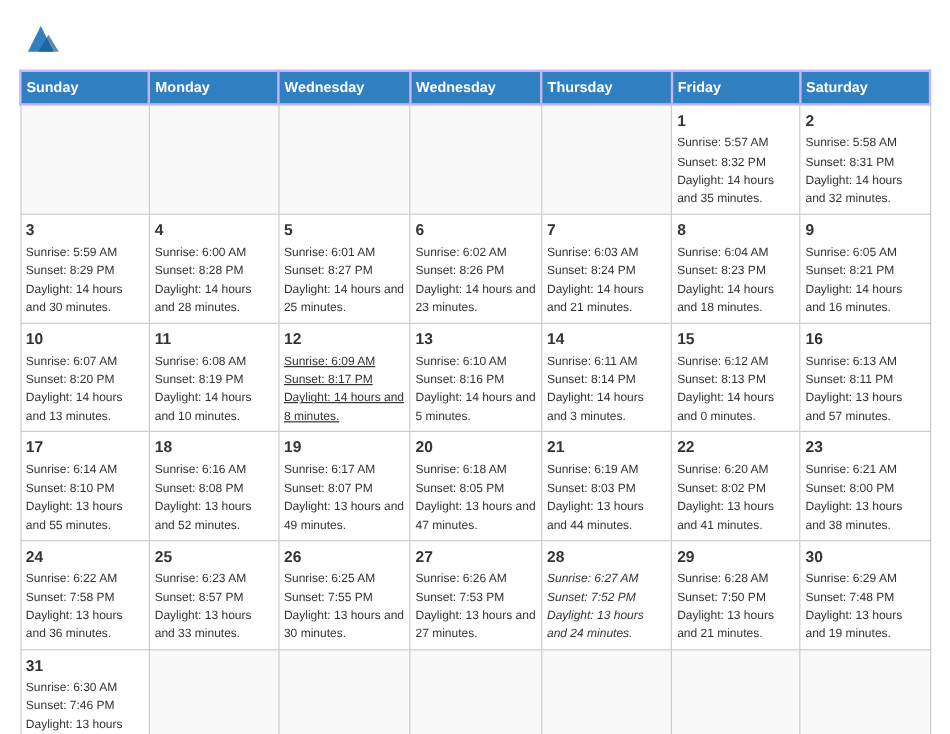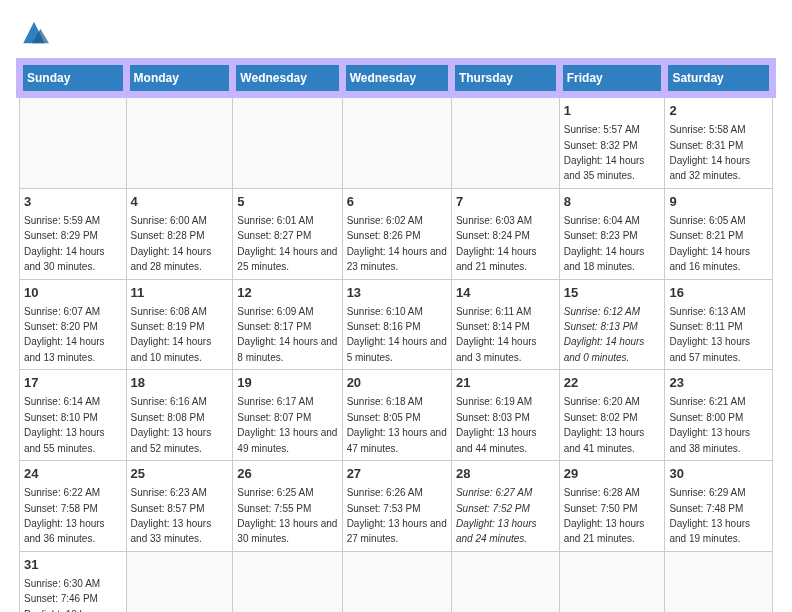--- a/index.html
+++ b/index.html
@@ -42,21 +42,21 @@
       border-collapse: collapse;
       font-size: 11px;
     }
     thead tr th {
       background-color: #2f7fc1;
       color: #fff;
       padding: 6px 4px;
       text-align: left;
       font-size: 12px;
       font-weight: bold;
-      border: 7px solid #c4b5fd;
+      border: 2px solid #c4b5fd;
     }
     tbody tr td {
       border: 1px solid #ccc;
       vertical-align: top;
       padding: 4px;
       height: 80px;
       width: 113px;
       color: #333;
       line-height: 1.4;
     }
@@ -145,30 +145,30 @@
 Sunset: 8:21 PM
 Daylight: 14 hours and 16 minutes.</span></td>
       </tr>
       <tr>
         <td><span class="day-number">10</span><span class="day-info" style="white-space: pre-line;">Sunrise: 6:07 AM
 Sunset: 8:20 PM
 Daylight: 14 hours and 13 minutes.</span></td>
         <td><span class="day-number">11</span><span class="day-info" style="white-space: pre-line;">Sunrise: 6:08 AM
 Sunset: 8:19 PM
 Daylight: 14 hours and 10 minutes.</span></td>
-        <td><span class="day-number">12</span><span class="day-info" style="white-space: pre-line;">Sunrise: 6:09 AM
+        <td><span class="day-number">12</span><span class="day-info" style="white-space: pre-line; text-decoration: underline;">Sunrise: 6:09 AM
 Sunset: 8:17 PM
 Daylight: 14 hours and 8 minutes.</span></td>
         <td><span class="day-number">13</span><span class="day-info" style="white-space: pre-line;">Sunrise: 6:10 AM
 Sunset: 8:16 PM
 Daylight: 14 hours and 5 minutes.</span></td>
         <td><span class="day-number">14</span><span class="day-info" style="white-space: pre-line;">Sunrise: 6:11 AM
 Sunset: 8:14 PM
 Daylight: 14 hours and 3 minutes.</span></td>
-        <td><span class="day-number">15</span><span class="day-info" style="white-space: pre-line; font-style: italic;">Sunrise: 6:12 AM
+        <td><span class="day-number">15</span><span class="day-info" style="white-space: pre-line;">Sunrise: 6:12 AM
 Sunset: 8:13 PM
 Daylight: 14 hours and 0 minutes.</span></td>
         <td><span class="day-number">16</span><span class="day-info" style="white-space: pre-line;">Sunrise: 6:13 AM
 Sunset: 8:11 PM
 Daylight: 13 hours and 57 minutes.</span></td>
       </tr>
       <tr>
         <td><span class="day-number">17</span><span class="day-info" style="white-space: pre-line;">Sunrise: 6:14 AM
 Sunset: 8:10 PM
 Daylight: 13 hours and 55 minutes.</span></td>

